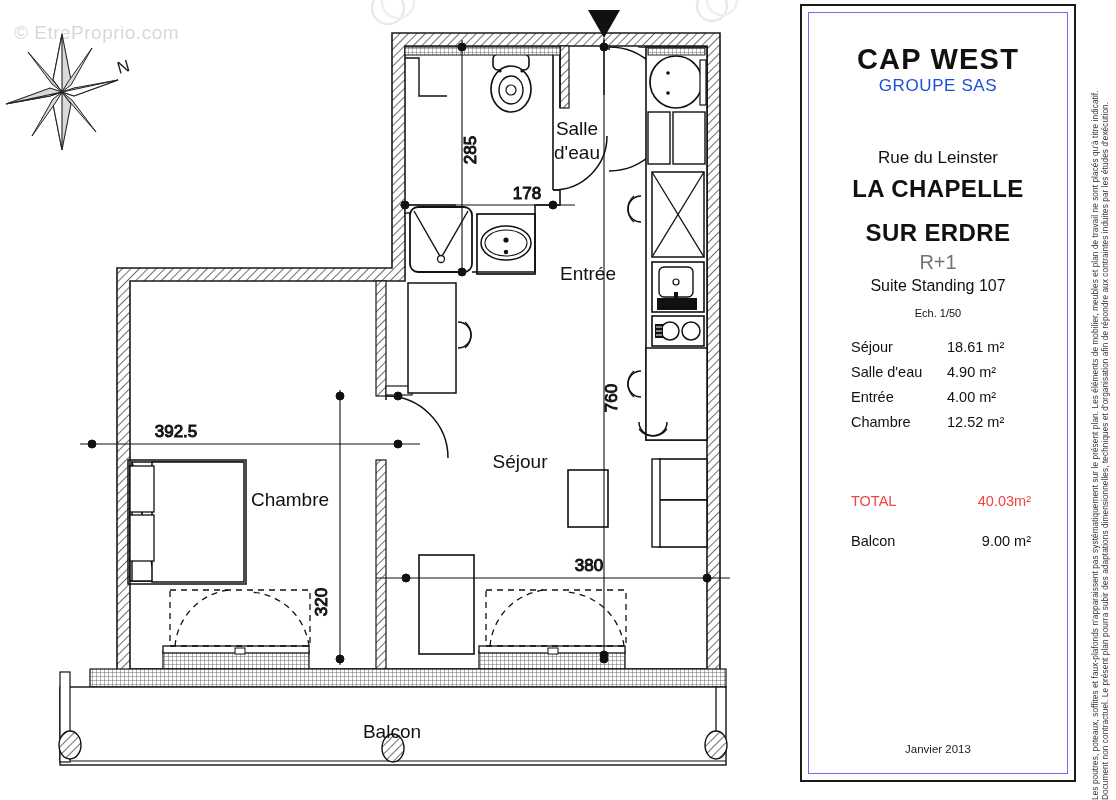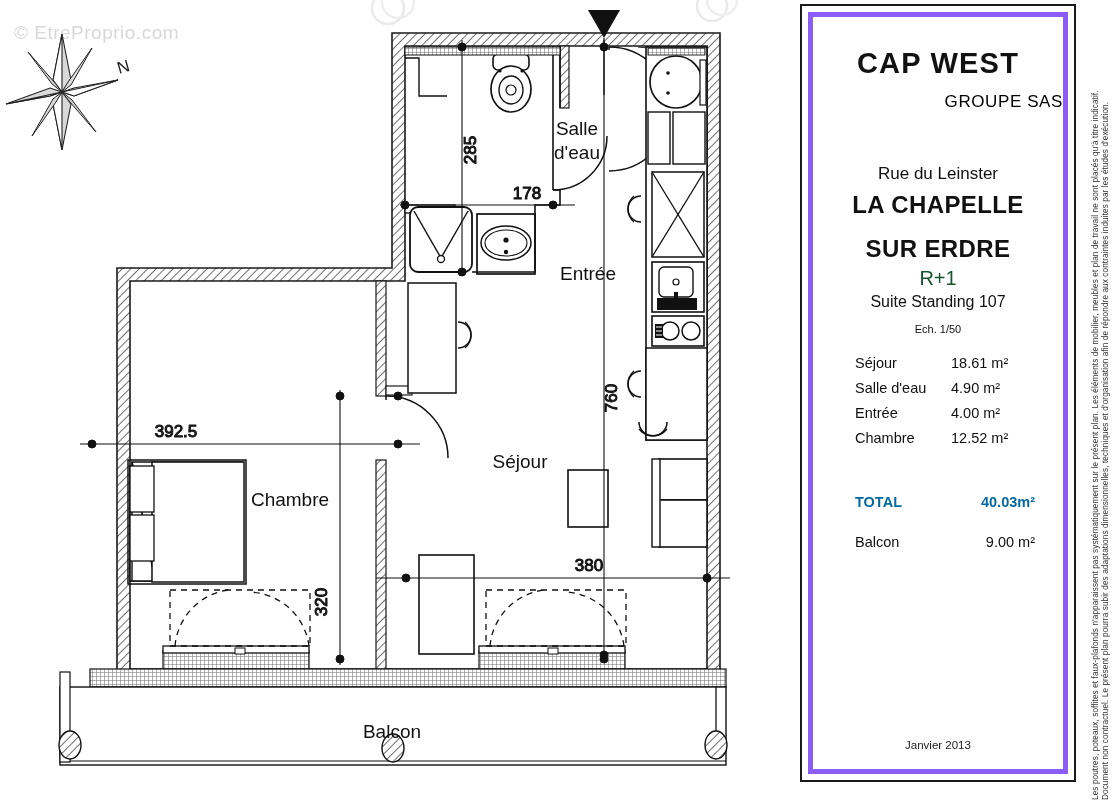--- a/index.html
+++ b/index.html
@@ -38,37 +38,36 @@
   
   #titleBlock {
     left: 800px; top: 4px;
     width: 276px; height: 778px;
     border: 2px solid #1a1a1a;
     background: #fff;
   }
   #titleInner {
     position: absolute;
     left: 6px; top: 6px; right: 6px; bottom: 6px;
-    border: 5px solid #8b5cf6;
+    border: 1px solid #8b5cf6;
     padding: 0;
   }
   .tb-center { text-align: center; }
   #tb-cap {
     margin-top: 30px;
     font-size: 29px;
     font-weight: bold;
     letter-spacing: 1.2px;
     color: #111;
   }
   #tb-groupe {
-    margin-top: 12px;
+    margin-top: 0;
     font-size: 17px;
     letter-spacing: .6px;
-    color: #000000;
-    text-align: right;
+    color: #1d4ed8;
   }
   #tb-rue {
     margin-top: 52px;
     font-size: 17px;
     color: #111;
   }
   #tb-city1 {
     margin-top: 7px;
     font-size: 24px;
     font-weight: bold;
@@ -78,21 +77,21 @@
   #tb-city2 {
     margin-top: 16px;
     font-size: 24px;
     font-weight: bold;
     letter-spacing: .4px;
     color: #111;
   }
   #tb-level {
     margin-top: 4px;
     font-size: 20px;
-    color: #14532d;
+    color: #737373;
   }
   #tb-suite {
     margin-top: 3px;
     font-size: 16px;
     color: #111;
   }
   #tb-scale {
     margin-top: 12px;
     font-size: 11px;
     color: #111;
@@ -112,25 +111,25 @@
     display: flex;
     font-size: 14.5px;
     color: #111;
     line-height: 1.72;
   }
   #surfaceList li .s-name { width: 96px; text-align: left; }
   #surfaceList li .s-val  { width: 84px; text-align: left; }
 
   #totalRow {
     display: flex;
-    margin-top: 43px;
+    margin-top: 58px;
     padding-left: 42px;
     font-size: 14.5px;
-    font-weight: bold;
-    color: #0369a1;
+    font-weight: normal;
+    color: #ef4444;
   }
   #totalRow .s-name { width: 96px; text-align: left; }
   #totalRow .s-val  { width: 84px; text-align: right; }
 
   #balconRow {
     display: flex;
     margin-top: 24px;
     padding-left: 42px;
     font-size: 14.5px;
     color: #111;

